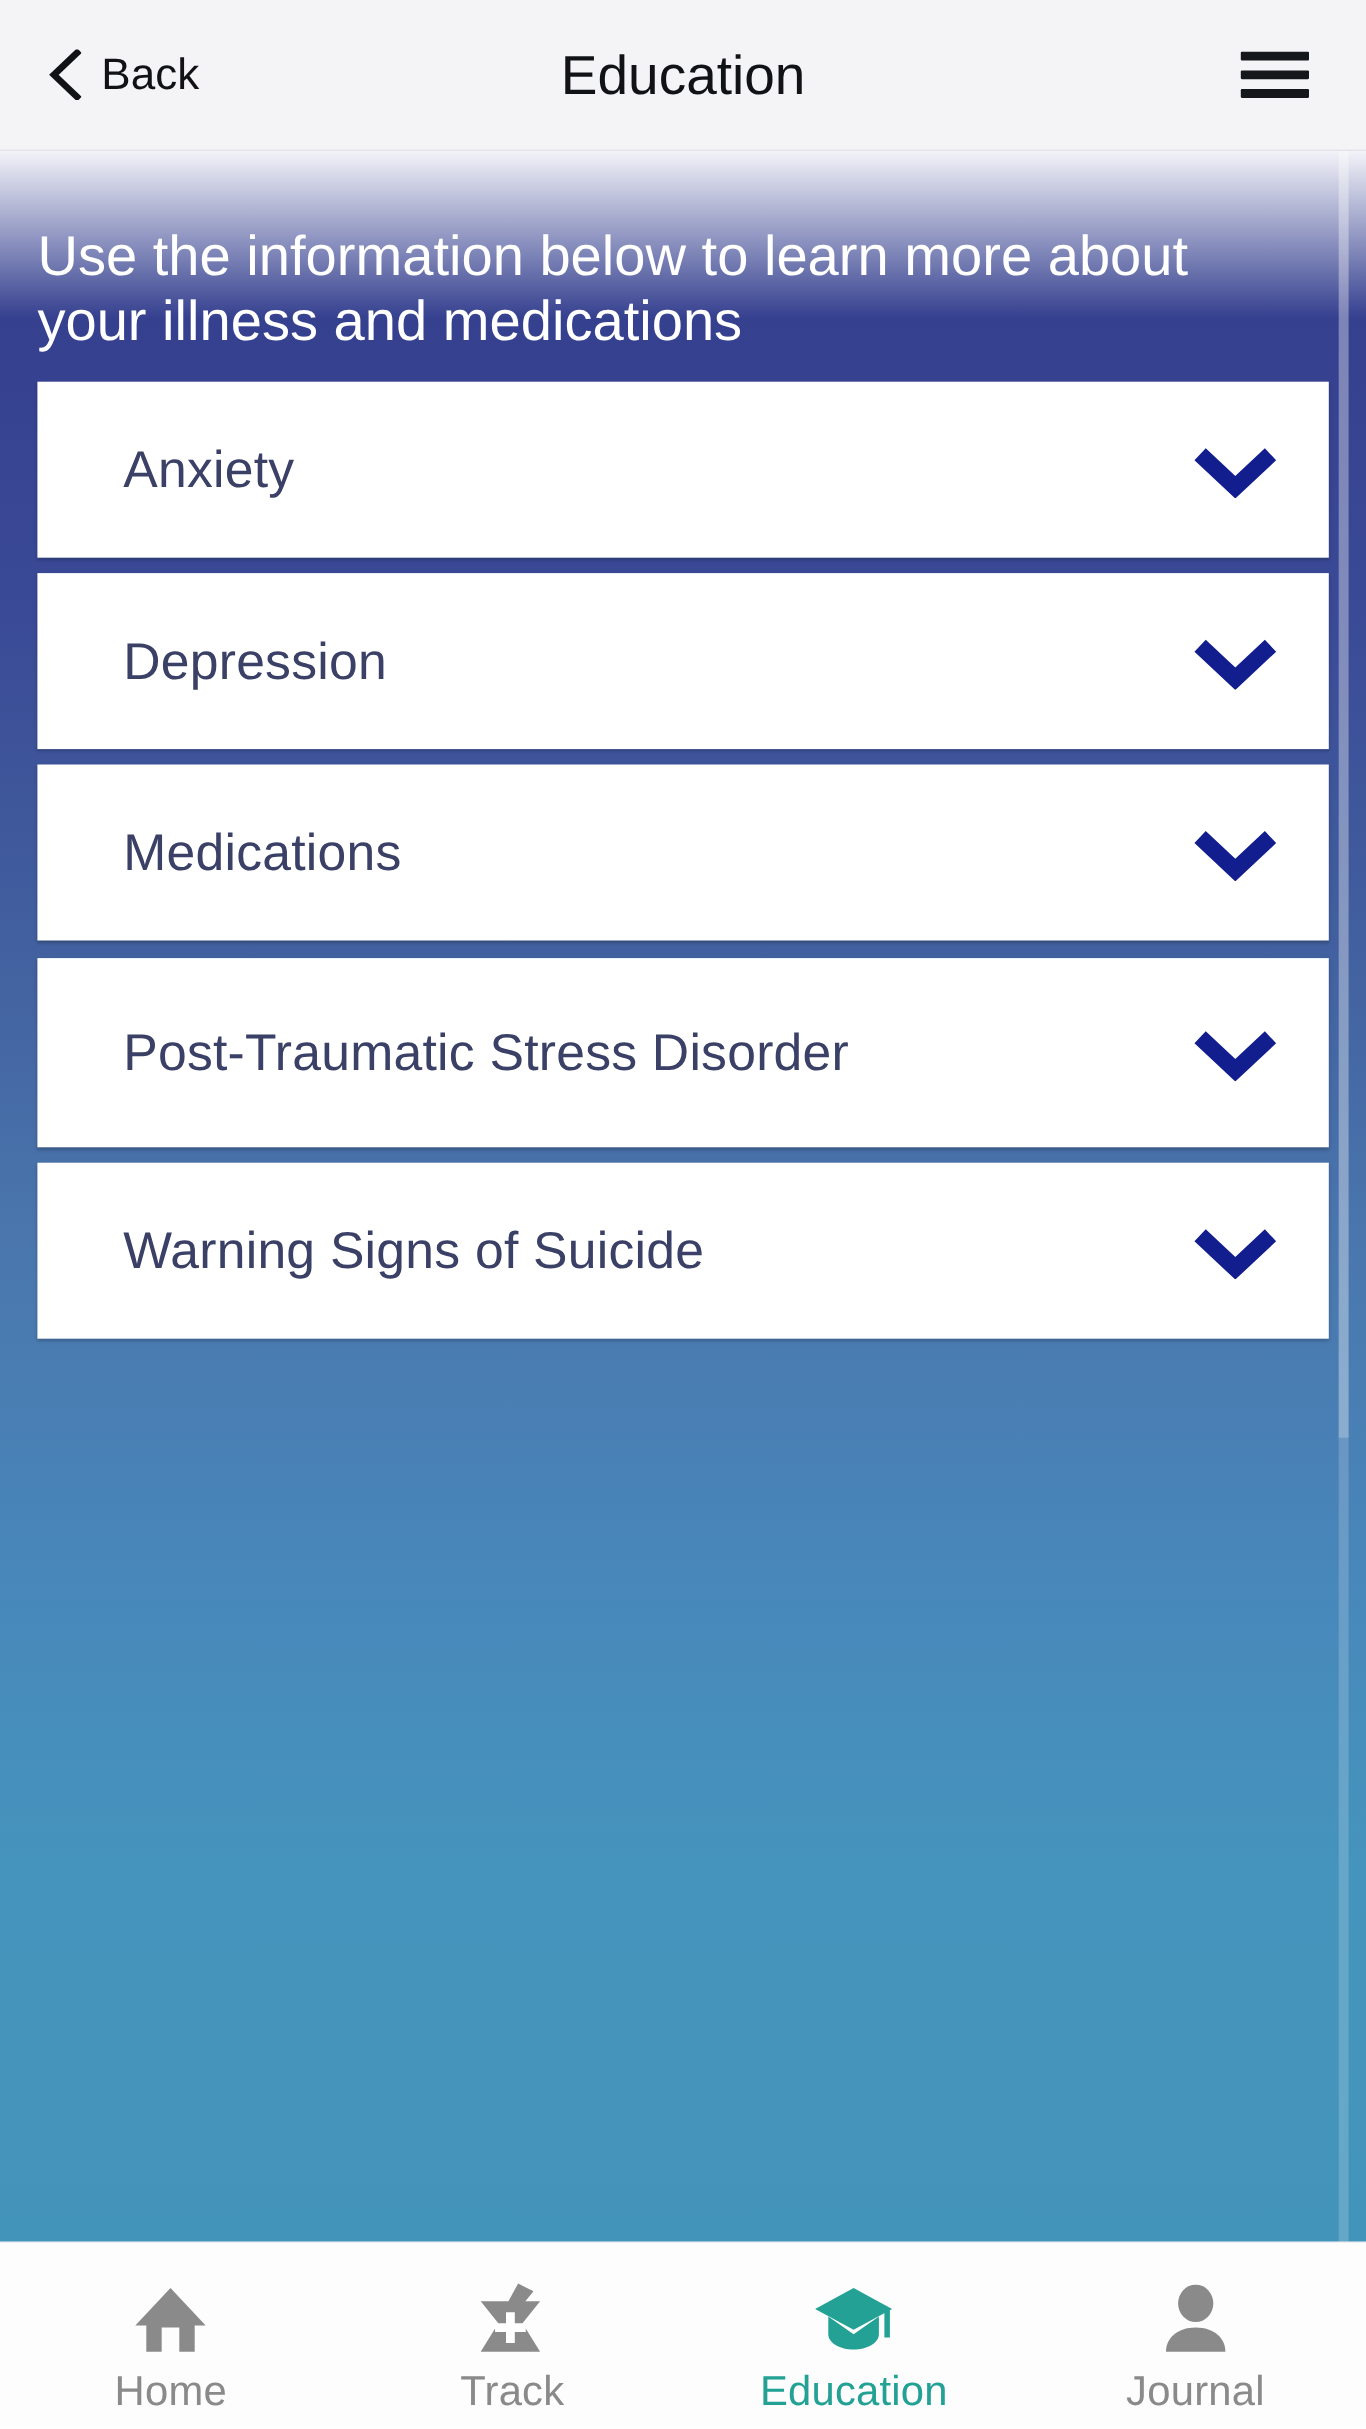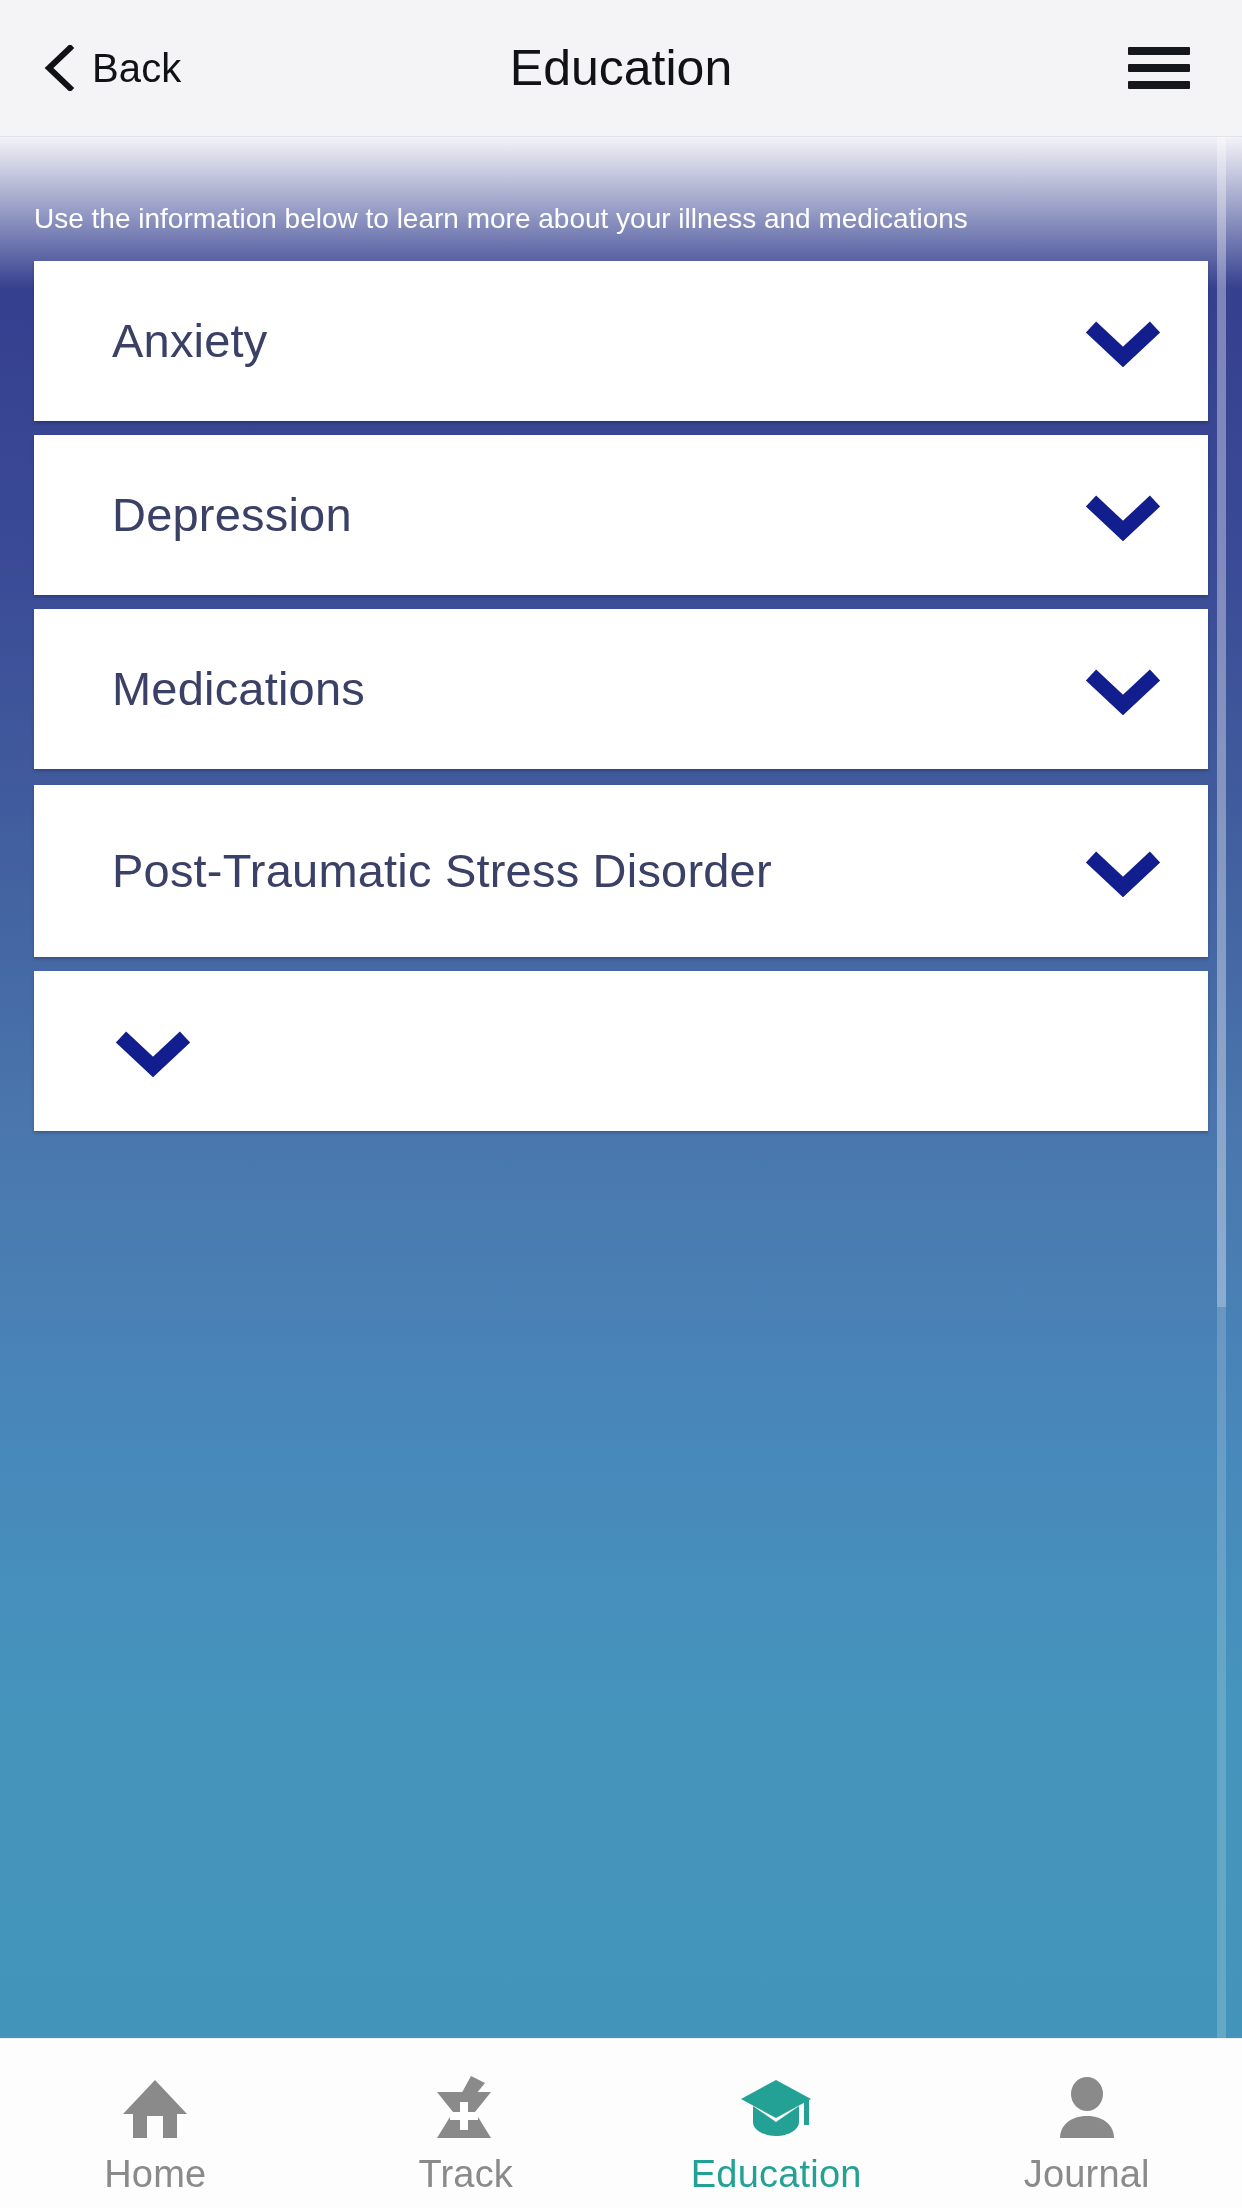--- a/index.html
+++ b/index.html
@@ -38,21 +38,21 @@
   #menu-btn span { display:block; height:8px; background:#16171a; border-radius:1px; }
 
   
   #content {
     flex:1 1 auto; position:relative; overflow:hidden;
     background:linear-gradient(180deg,
        #333f90 0%, #35409010 0%, #35408f 8%, #3a4a96 22%,
        #42609f 38%, #4a76ad 52%, #4887ba 68%, #4594bd 82%, #4394ba 100%);
   }
   #intro {
-    color:#ffffff; font-size:28px; line-height:1.16;
+    color:#ffffff; font-size:51px; line-height:1.16;
     padding:66px 62px 0 34px;
     max-width:1170px;
   }
 
   #card-list { margin-top:26px; padding:0 34px 0 34px; }
 
   .card {
     background:#ffffff;
     display:flex; align-items:center;
     padding:0 44px 0 78px;
@@ -150,20 +150,21 @@
       </div>
 
       <div class="card h-190">
         <div class="card-title">Post-Traumatic Stress Disorder</div>
         <svg class="card-chevron" viewBox="0 0 82 52">
           <polyline points="9,12 41,42 73,12" fill="none" stroke="#121d8e" stroke-width="15" stroke-linecap="butt" stroke-linejoin="miter"></polyline>
         </svg>
       </div>
 
       <div class="card h-160">
+        <div class="card-title">Warning Signs of Suicide</div>
         <svg class="card-chevron" viewBox="0 0 82 52">
           <polyline points="9,12 41,42 73,12" fill="none" stroke="#121d8e" stroke-width="15" stroke-linecap="butt" stroke-linejoin="miter"></polyline>
         </svg>
       </div>
 
     </div>
 
     <div id="scrollbar-track"></div>
     <div id="scrollbar-thumb"></div>
   </div>

